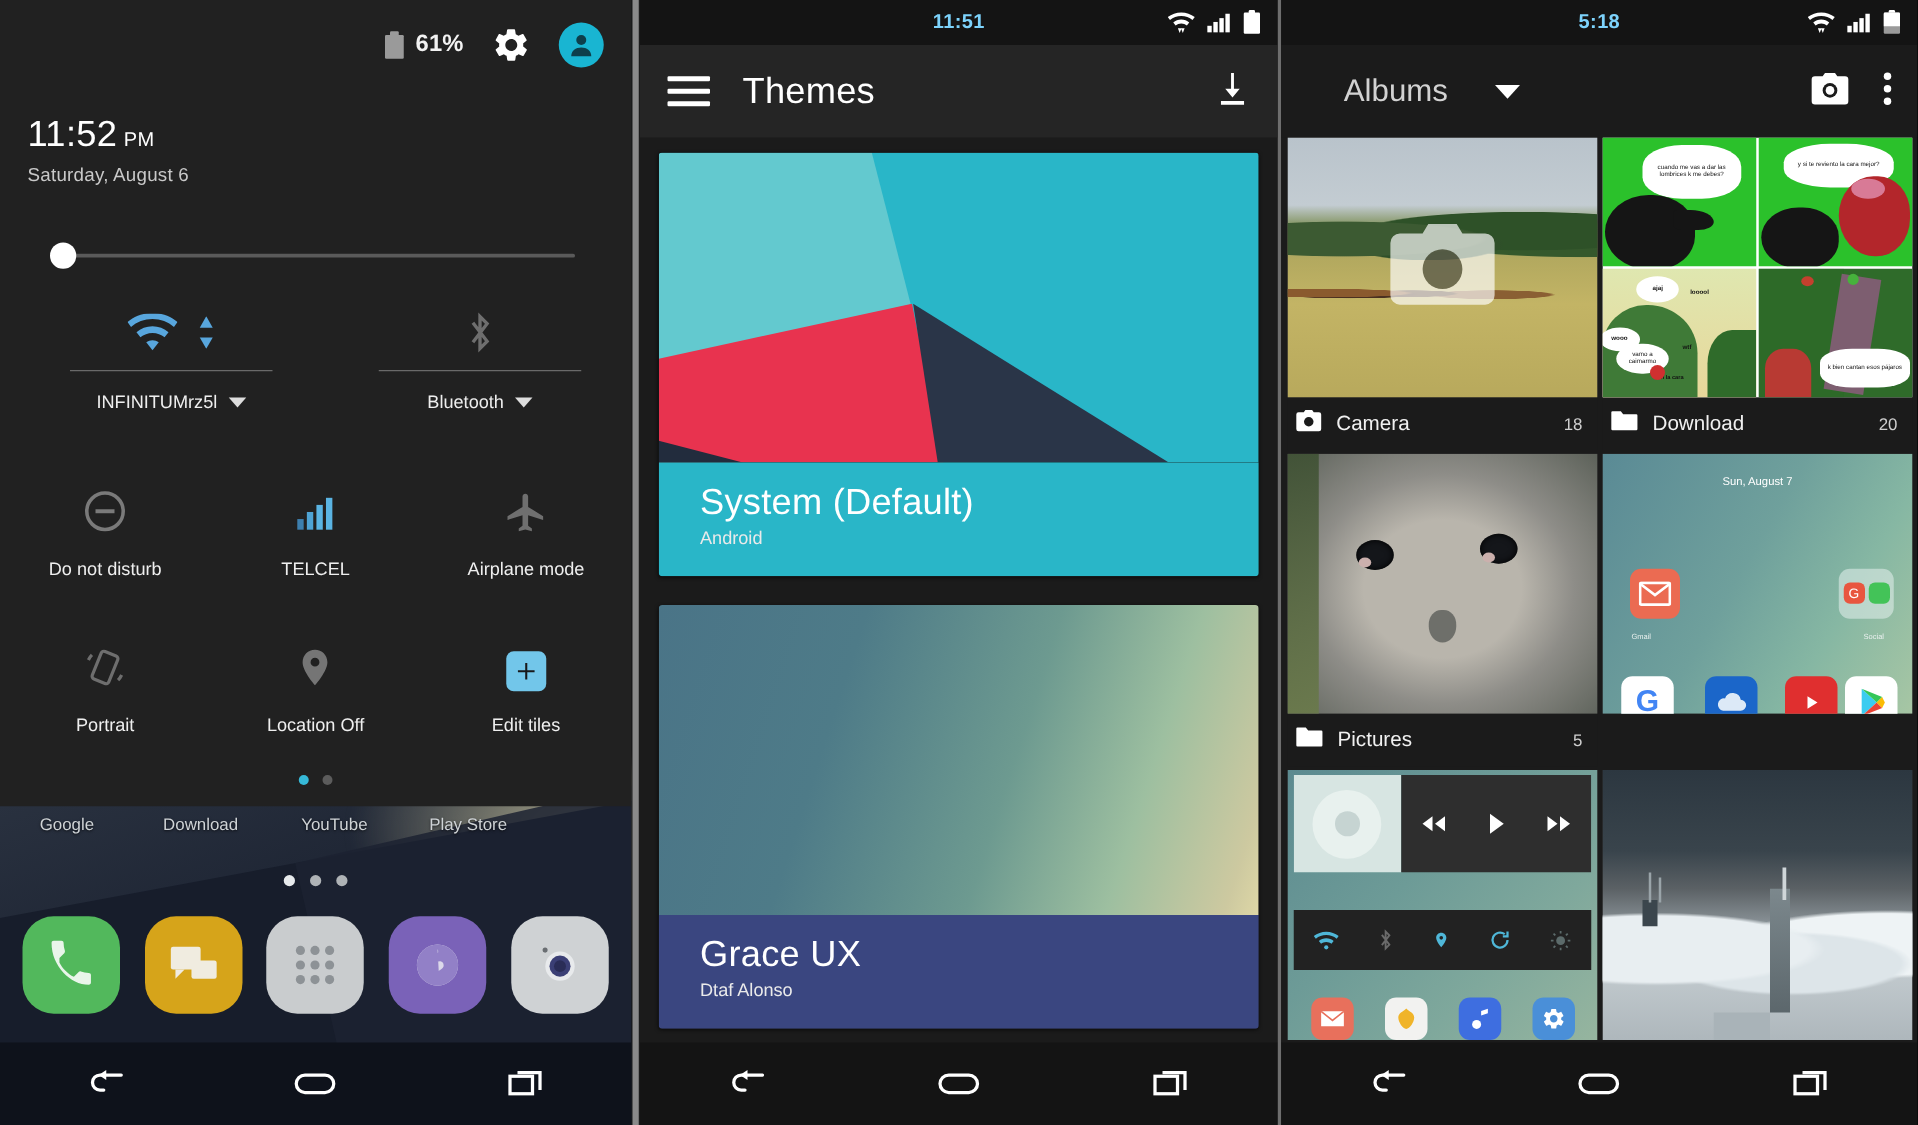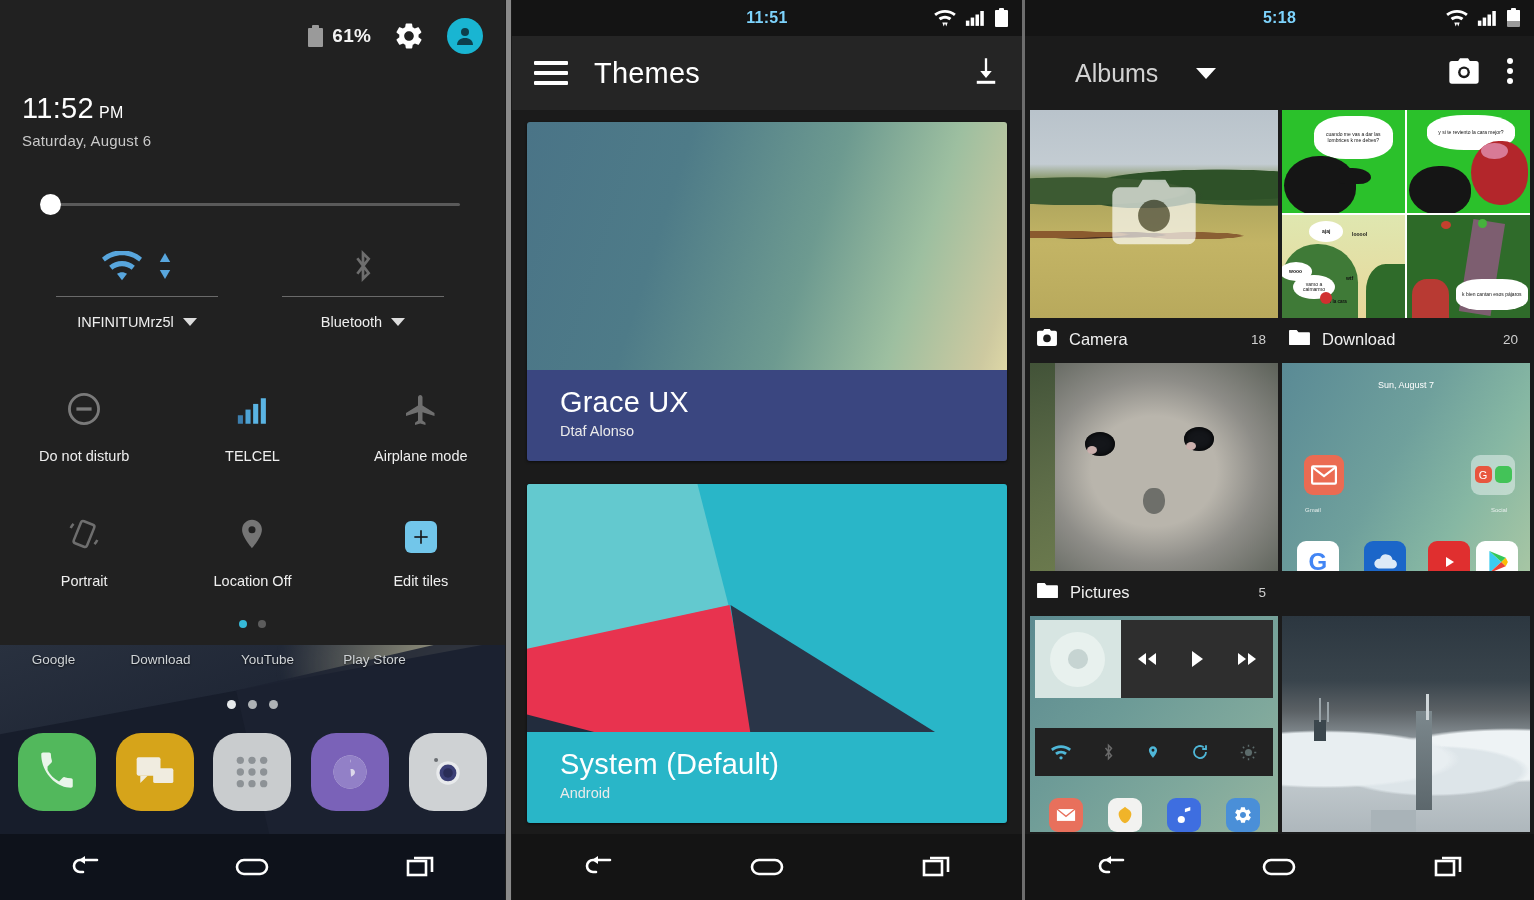--- a/index.html
+++ b/index.html
@@ -272,21 +272,21 @@
                 <path d="M5 0l4 7H1z"></path>
                 <path d="M5 20l4-7H1z"></path>
               </svg>
           </div>
           <div class="rule"></div>
           <div class="lbl">
               <span>INFINITUMrz5l</span>
               <i class="caret"></i>
             </div>
         </div>
-        <div class="qbig" style="left:268px">
+        <div class="qbig" style="left:289px">
           <div class="icons">
             <svg width="30" height="34" viewBox="0 0 16 24" fill="none" stroke="#6e6e6e" stroke-width="1.9">
                 <path d="M4 6.5L12 17l-4 4V3l4 4L4 17.5"></path>
               </svg>
           </div>
           <div class="rule"></div>
           <div class="lbl">
               <span>Bluetooth</span>
               <i class="caret"></i>
             </div>
@@ -419,40 +419,40 @@
         <svg width="28" height="30" viewBox="0 0 24 26" fill="#fff">
             <path d="M11 2h2v11h4l-5 6-5-6h4z"></path>
             <rect x="4" y="21.5" width="16" height="2.6"></rect>
           </svg>
       </span>
     </div>
 
     <div class="themelist">
       <div class="card">
         <div class="prev">
-          <div class="gw"></div>
-        </div>
-        <div class="meta" style="background:#3a4680">
-          <div class="nm">Grace UX</div>
-          <div class="au">Dtaf Alonso</div>
-        </div>
-      </div>
-
-      <div class="card">
-        <div class="prev">
           <div class="mw">
             <div class="lt"></div>
               <div class="red"></div>
               <div class="nv"></div>
               <div class="nv2"></div>
           </div>
         </div>
         <div class="meta" style="background:#29b6c8">
           <div class="nm">System (Default)</div>
           <div class="au">Android</div>
+        </div>
+      </div>
+
+      <div class="card">
+        <div class="prev">
+          <div class="gw"></div>
+        </div>
+        <div class="meta" style="background:#3a4680">
+          <div class="nm">Grace UX</div>
+          <div class="au">Dtaf Alonso</div>
         </div>
       </div>
     </div>
 
     <div class="navbar">
       <span class="nb">
         <svg width="34" height="26" viewBox="0 0 34 26" fill="none" stroke="#fff" stroke-width="2.6" stroke-linecap="round">
             <path d="M30 6H13a6 6 0 000 12h3"></path>
             <path d="M18 2l-6 4 6 4" fill="#fff" stroke="none"></path>
           </svg>

